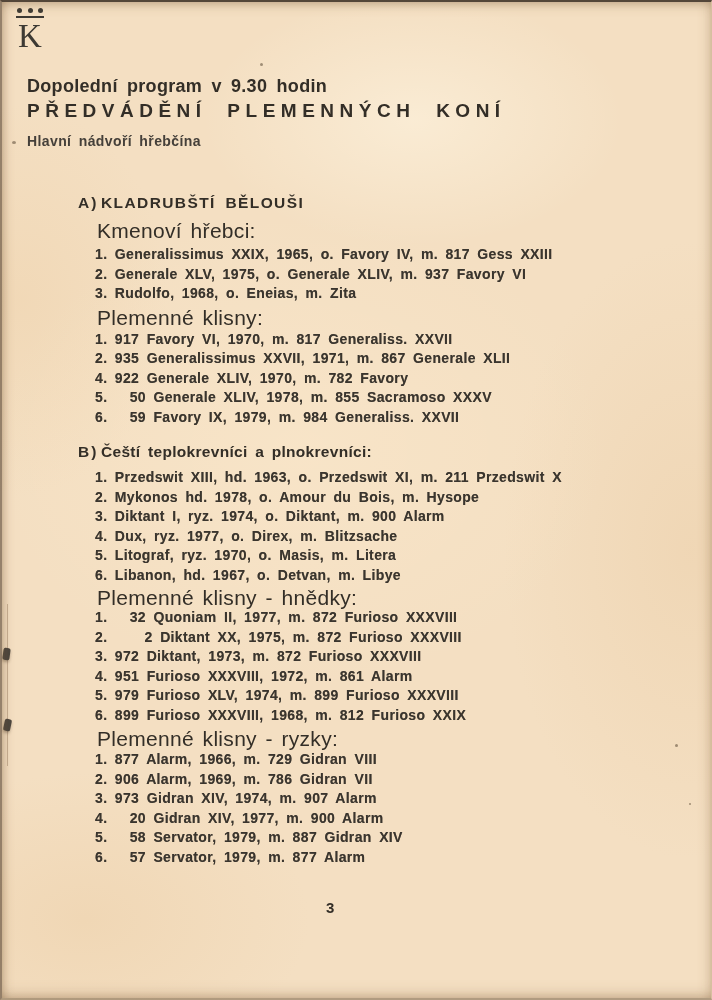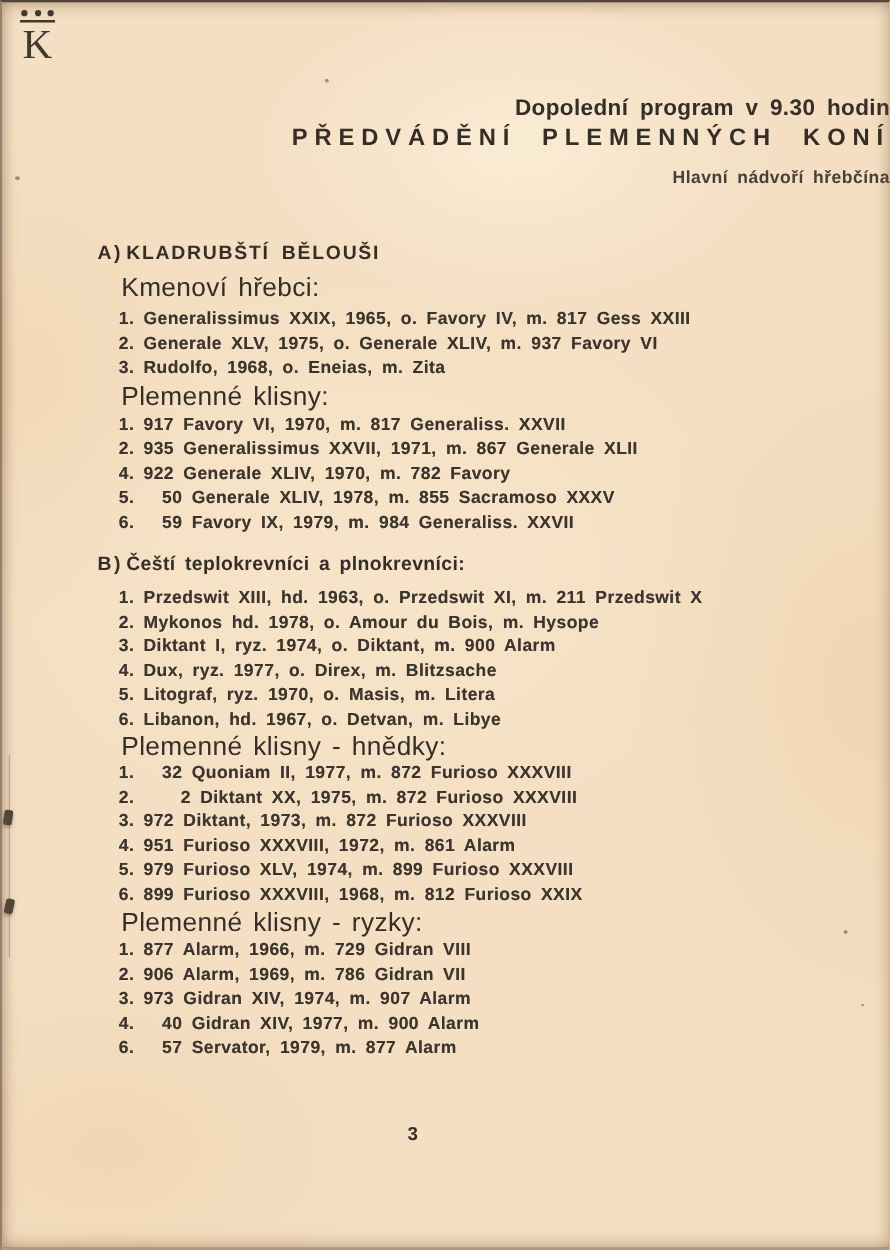--- a/index.html
+++ b/index.html
@@ -32,21 +32,21 @@
   
   .logo{position:absolute;left:13px;top:8px;width:34px;text-align:center;}
   .logo-dots{display:flex;justify-content:space-between;width:26px;margin:0 auto 3px;}
   .logo-dots i{width:5px;height:5px;border-radius:50%;background:#3d3a34;}
   .logo-k{
     font-family:"Liberation Serif",serif;font-size:33px;line-height:34px;
     color:#3d3a34;border-top:2px solid #3d3a34;width:28px;margin:0 auto;padding-top:1px;
   }
 
   
-  .header{padding-top:76px;text-align:right;padding-left:27px;}
+  .header{padding-top:76px;text-align:left;padding-left:27px;}
   .t1{font-size:18px;font-weight:700;line-height:20px;letter-spacing:0.3px;word-spacing:4px;color:#332e27;}
   .t2{font-size:19px;font-weight:700;line-height:24px;letter-spacing:5.5px;word-spacing:10px;margin-top:3px;color:#332e27;}
   .t3{font-size:14px;font-weight:700;line-height:17px;letter-spacing:0.4px;word-spacing:3px;margin-top:10px;color:#45403a;}
 
   
   .content{padding-left:78px;}
   .sec{margin:0;}
   .sec-a{margin-top:43px;}
   .sec-b{margin-top:15px;}
   .sec-head{font-size:15.5px;font-weight:700;line-height:19px;color:#332e27;}
@@ -144,21 +144,22 @@
         <div class="li">4. 951 Furioso XXXVIII, 1972, m. 861 Alarm</div>
         <div class="li">5. 979 Furioso XLV, 1974, m. 899 Furioso XXXVIII</div>
         <div class="li">6. 899 Furioso XXXVIII, 1968, m. 812 Furioso XXIX</div>
       </div>
 
       <div class="grp-head gh4">Plemenné klisny - ryzky:</div>
       <div class="list l5">
         <div class="li">1. 877 Alarm, 1966, m. 729 Gidran VIII</div>
         <div class="li">2. 906 Alarm, 1969, m. 786 Gidran VII</div>
         <div class="li">3. 973 Gidran XIV, 1974, m. 907 Alarm</div>
-        <div class="li">4.   40 Gidran XIV, 1977, m. 900 Alarm</div>
+        <div class="li">4.   20 Gidran XIV, 1977, m. 900 Alarm</div>
+        <div class="li">5.   58 Servator, 1979, m. 887 Gidran XIV</div>
         <div class="li">6.   57 Servator, 1979, m. 877 Alarm</div>
       </div>
     </div>
 
   </div>
 
   <div class="pagenum">3</div>
 
   <div class="thread"></div>
   <div class="stitch st1"></div>

